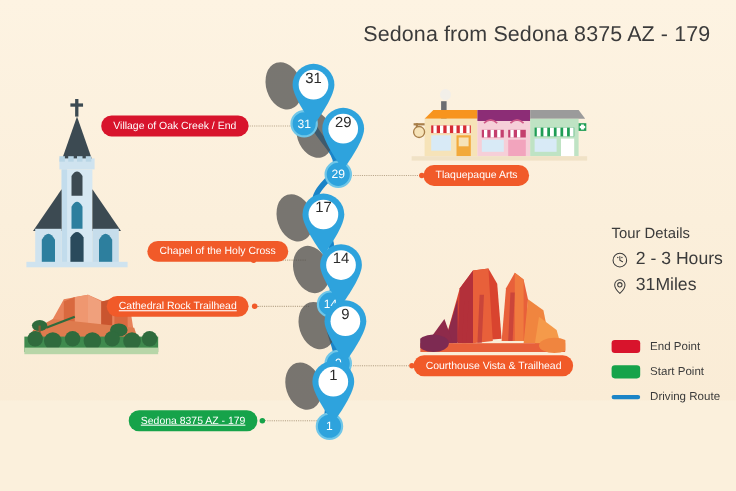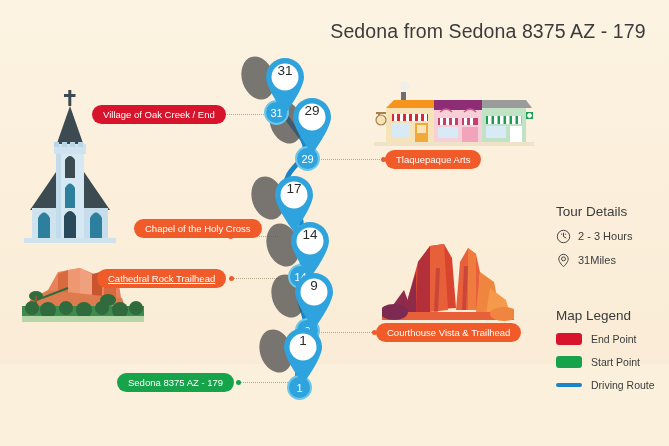--- a/index.html
+++ b/index.html
@@ -38,21 +38,21 @@
     white-space: nowrap;
   }
   .detail-row {
     display: flex;
     align-items: center;
     gap: 7px;
     margin-bottom: 8px;
     height: 16px;
   }
   .detail-icon { width: 15px; height: 15px; flex: 0 0 15px; }
-  .detail-text { font-size: 11px; color: #3b3b3b; white-space: nowrap; }
+  .detail-text { font-size: 16px; color: #3b3b3b; white-space: nowrap; }
 
   #map-legend { left: 556px; top: 308px; width: 113px; }
   .legend-row {
     display: flex;
     align-items: center;
     gap: 9px;
     margin-bottom: 9px;
     height: 14px;
   }
   .swatch { width: 26px; height: 12px; border-radius: 3px; flex: 0 0 26px; }
@@ -358,21 +358,21 @@
 
   <div class="pill orange" style="left:103px; top:219px;margin-left:31px;">Chapel of the Holy Cross</div>
   <div class="leader-dot" style="left:228px; top:234px; background:#f15a29;"></div>
 
   <div class="pill orange" style="left:97px;  top:269px;text-decoration:underline;">Cathedral Rock Trailhead</div>
   <div class="leader-dot" style="left:229px; top:276px; background:#f15a29;"></div>
 
   <div class="pill orange" style="left:376px; top:323px;">Courthouse Vista &amp; Trailhead</div>
   <div class="leader-dot" style="left:372px; top:330px; background:#f15a29;"></div>
 
-  <div class="pill green" style="left:117px; top:373px;">Sedona 8375 AZ - 179</div>
+  <div class="pill green" style="left:117px; top:373px;text-decoration:underline;">Sedona 8375 AZ - 179</div>
   <div class="leader-dot" style="left:236px; top:380px; background:#16a34a;"></div>
 
   <div class="abs" id="tour-details">
     <div class="panel-heading">Tour Details</div>
 
     <div class="detail-row">
       <span class="detail-icon">
         <svg viewBox="0 0 16 16" width="15" height="15">
           <circle cx="8" cy="8" r="6.6" fill="none" stroke="#3b3b3b" stroke-width="1"></circle>
           <path d="M8 4.4 V8 L10.6 9.6" fill="none" stroke="#3b3b3b" stroke-width="1" stroke-linecap="round"></path>
@@ -389,21 +389,20 @@
           <path d="M8 1.4 a5 5 0 0 1 5 5 c0 3.6 -5 8.2 -5 8.2 s-5 -4.6 -5 -8.2 a5 5 0 0 1 5 -5 z" fill="none" stroke="#3b3b3b" stroke-width="1"></path>
           <circle cx="8" cy="6.3" r="2.1" fill="none" stroke="#3b3b3b" stroke-width="1"></circle>
         </svg>
       </span>
       <span class="detail-text">31Miles</span>
     </div>
 
   </div>
 
   <div class="abs" id="map-legend">
-    <div class="panel-heading">Map Legend</div>
 
     <div class="legend-row">
       <span class="swatch" style="background:#d8142c;"></span>
       <span class="legend-text">End Point</span>
     </div>
     <div class="legend-row">
       <span class="swatch" style="background:#16a34a;"></span>
       <span class="legend-text">Start Point</span>
     </div>
     <div class="legend-row">

